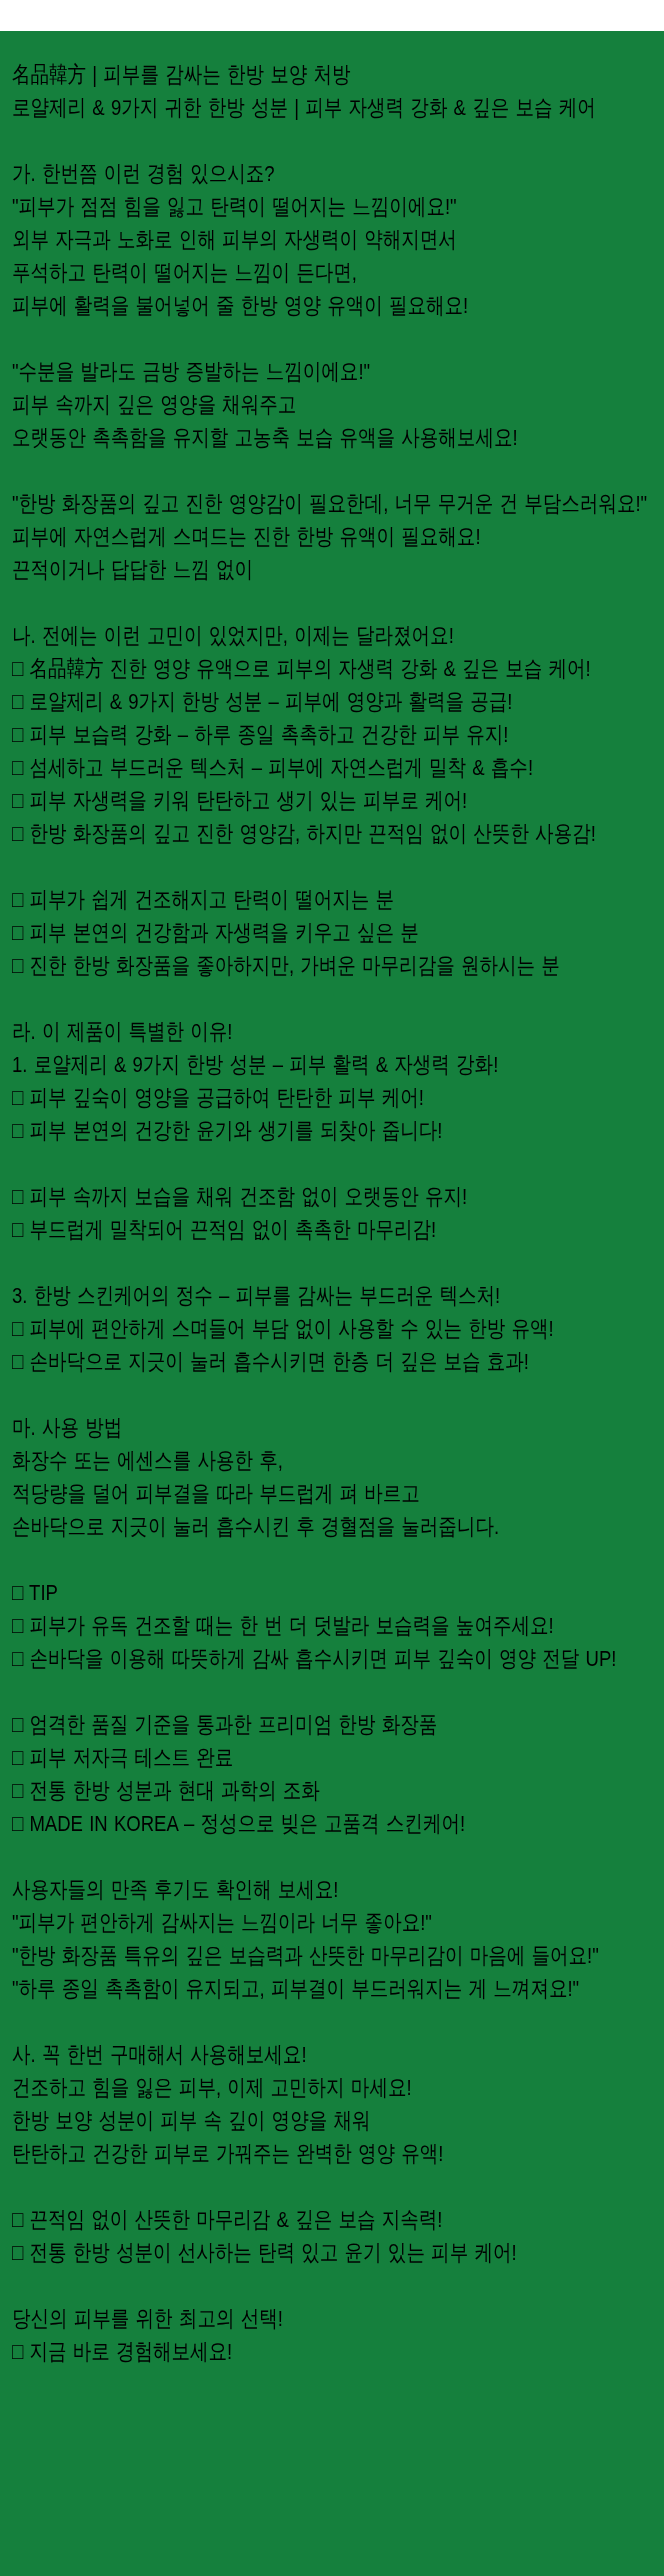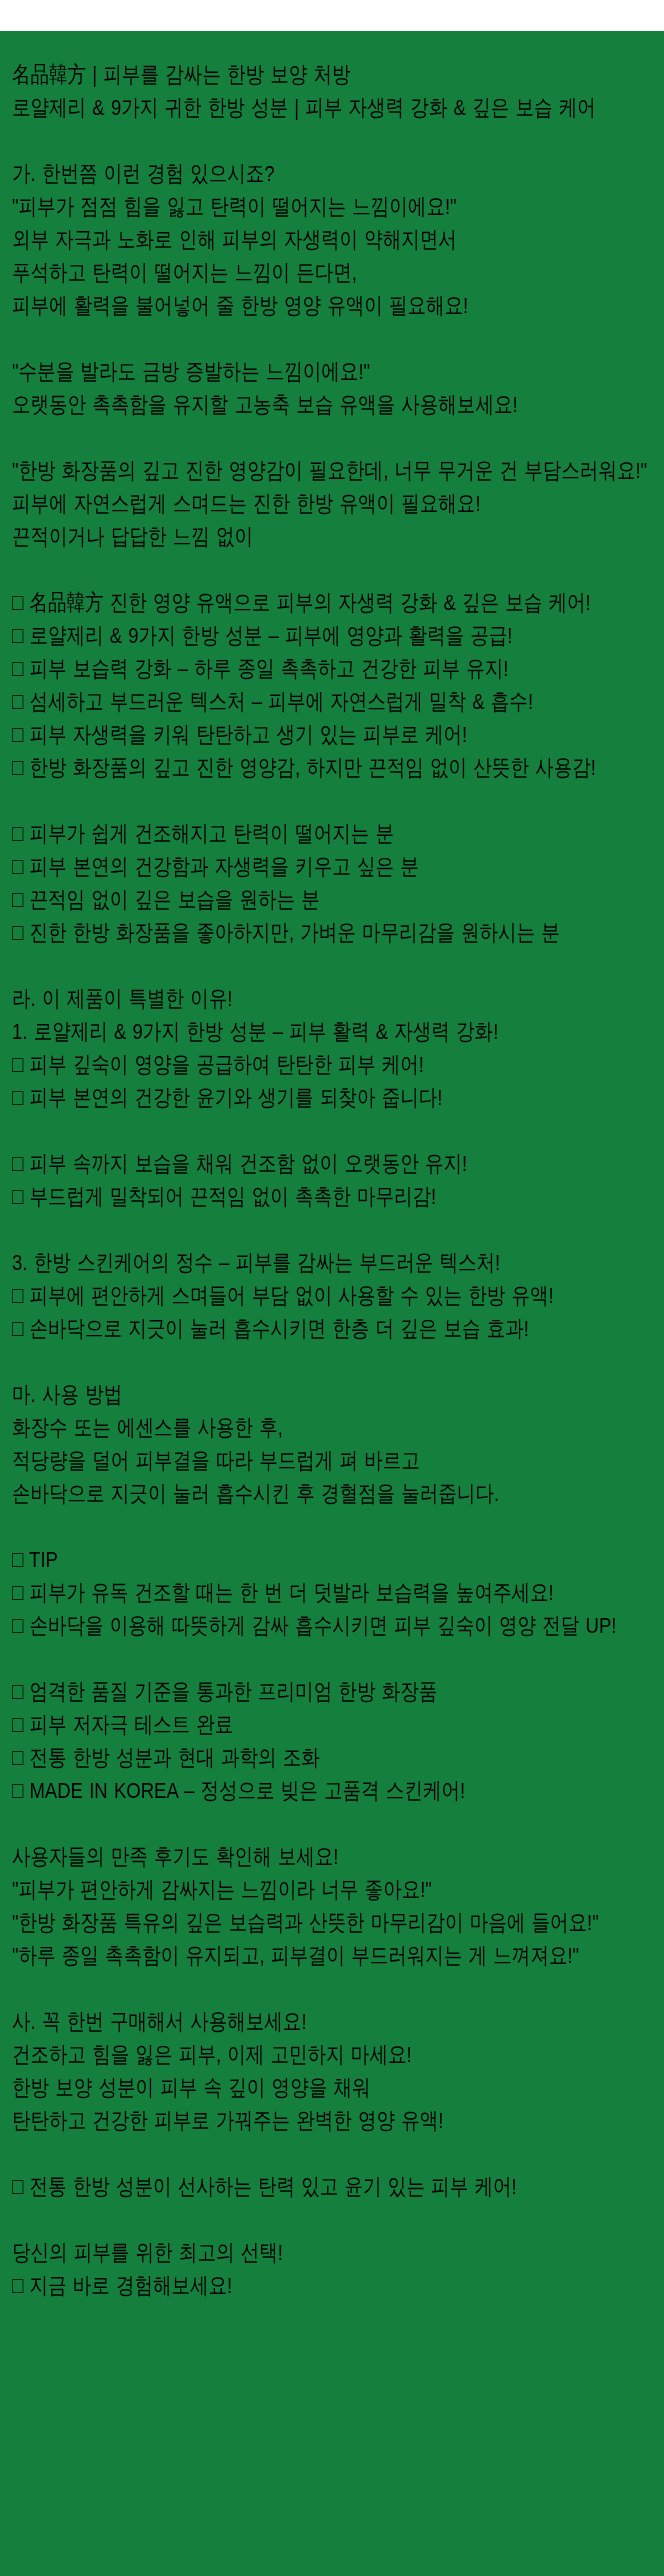--- a/index.html
+++ b/index.html
@@ -41,36 +41,37 @@
     <div class="line"><span class="txt">名品韓方 | 피부를 감싸는 한방 보양 처방</span></div>
     <div class="line"><span class="txt">로얄제리 &amp; 9가지 귀한 한방 성분 | 피부 자생력 강화 &amp; 깊은 보습 케어</span></div>
     <div class="line blank"></div>
     <div class="line"><span class="txt">가. 한번쯤 이런 경험 있으시죠?</span></div>
     <div class="line"><span class="txt">"피부가 점점 힘을 잃고 탄력이 떨어지는 느낌이에요!"</span></div>
     <div class="line"><span class="txt">외부 자극과 노화로 인해 피부의 자생력이 약해지면서</span></div>
     <div class="line"><span class="txt">푸석하고 탄력이 떨어지는 느낌이 든다면,</span></div>
     <div class="line"><span class="txt">피부에 활력을 불어넣어 줄 한방 영양 유액이 필요해요!</span></div>
     <div class="line blank"></div>
     <div class="line"><span class="txt">"수분을 발라도 금방 증발하는 느낌이에요!"</span></div>
+    <div class="line"><span class="txt">피부 속까지 깊은 영양을 채워주고</span></div>
     <div class="line"><span class="txt">오랫동안 촉촉함을 유지할 고농축 보습 유액을 사용해보세요!</span></div>
     <div class="line blank"></div>
     <div class="line"><span class="txt">"한방 화장품의 깊고 진한 영양감이 필요한데, 너무 무거운 건 부담스러워요!"</span></div>
     <div class="line"><span class="txt">피부에 자연스럽게 스며드는 진한 한방 유액이 필요해요!</span></div>
     <div class="line"><span class="txt">끈적이거나 답답한 느낌 없이</span></div>
     <div class="line blank"></div>
+    <div class="line"><span class="txt">나. 전에는 이런 고민이 있었지만, 이제는 달라졌어요!</span></div>
     <div class="line"><span class="txt">□ 名品韓方 진한 영양 유액으로 피부의 자생력 강화 &amp; 깊은 보습 케어!</span></div>
     <div class="line"><span class="txt">□ 로얄제리 &amp; 9가지 한방 성분 – 피부에 영양과 활력을 공급!</span></div>
     <div class="line"><span class="txt">□ 피부 보습력 강화 – 하루 종일 촉촉하고 건강한 피부 유지!</span></div>
     <div class="line"><span class="txt">□ 섬세하고 부드러운 텍스처 – 피부에 자연스럽게 밀착 &amp; 흡수!</span></div>
     <div class="line"><span class="txt">□ 피부 자생력을 키워 탄탄하고 생기 있는 피부로 케어!</span></div>
     <div class="line"><span class="txt">□ 한방 화장품의 깊고 진한 영양감, 하지만 끈적임 없이 산뜻한 사용감!</span></div>
     <div class="line blank"></div>
     <div class="line"><span class="txt">□ 피부가 쉽게 건조해지고 탄력이 떨어지는 분</span></div>
     <div class="line"><span class="txt">□ 피부 본연의 건강함과 자생력을 키우고 싶은 분</span></div>
-    <div class="line"><span class="txt">□ 끈적임 없이 깊은 보습을 원하는 분</span></div>
     <div class="line"><span class="txt">□ 진한 한방 화장품을 좋아하지만, 가벼운 마무리감을 원하시는 분</span></div>
     <div class="line blank"></div>
     <div class="line"><span class="txt">라. 이 제품이 특별한 이유!</span></div>
     <div class="line"><span class="txt">1. 로얄제리 &amp; 9가지 한방 성분 – 피부 활력 &amp; 자생력 강화!</span></div>
     <div class="line"><span class="txt">□ 피부 깊숙이 영양을 공급하여 탄탄한 피부 케어!</span></div>
     <div class="line"><span class="txt">□ 피부 본연의 건강한 윤기와 생기를 되찾아 줍니다!</span></div>
     <div class="line blank"></div>
     <div class="line"><span class="txt">□ 피부 속까지 보습을 채워 건조함 없이 오랫동안 유지!</span></div>
     <div class="line"><span class="txt">□ 부드럽게 밀착되어 끈적임 없이 촉촉한 마무리감!</span></div>
     <div class="line blank"></div>
@@ -95,18 +96,19 @@
     <div class="line"><span class="txt">사용자들의 만족 후기도 확인해 보세요!</span></div>
     <div class="line"><span class="txt">"피부가 편안하게 감싸지는 느낌이라 너무 좋아요!"</span></div>
     <div class="line"><span class="txt">"한방 화장품 특유의 깊은 보습력과 산뜻한 마무리감이 마음에 들어요!"</span></div>
     <div class="line"><span class="txt">"하루 종일 촉촉함이 유지되고, 피부결이 부드러워지는 게 느껴져요!"</span></div>
     <div class="line blank"></div>
     <div class="line"><span class="txt">사. 꼭 한번 구매해서 사용해보세요!</span></div>
     <div class="line"><span class="txt">건조하고 힘을 잃은 피부, 이제 고민하지 마세요!</span></div>
     <div class="line"><span class="txt">한방 보양 성분이 피부 속 깊이 영양을 채워</span></div>
     <div class="line"><span class="txt">탄탄하고 건강한 피부로 가꿔주는 완벽한 영양 유액!</span></div>
     <div class="line blank"></div>
+    <div class="line"><span class="txt">□ 끈적임 없이 산뜻한 마무리감 &amp; 깊은 보습 지속력!</span></div>
     <div class="line"><span class="txt">□ 전통 한방 성분이 선사하는 탄력 있고 윤기 있는 피부 케어!</span></div>
     <div class="line blank"></div>
     <div class="line"><span class="txt">당신의 피부를 위한 최고의 선택!</span></div>
     <div class="line"><span class="txt">□ 지금 바로 경험해보세요!</span></div>
   </main>
 
 
 </body></html>

